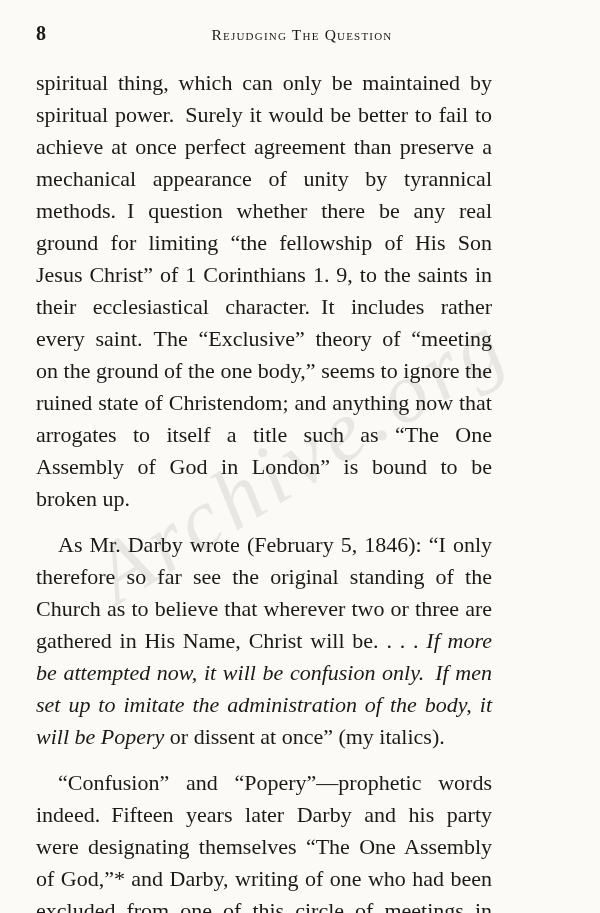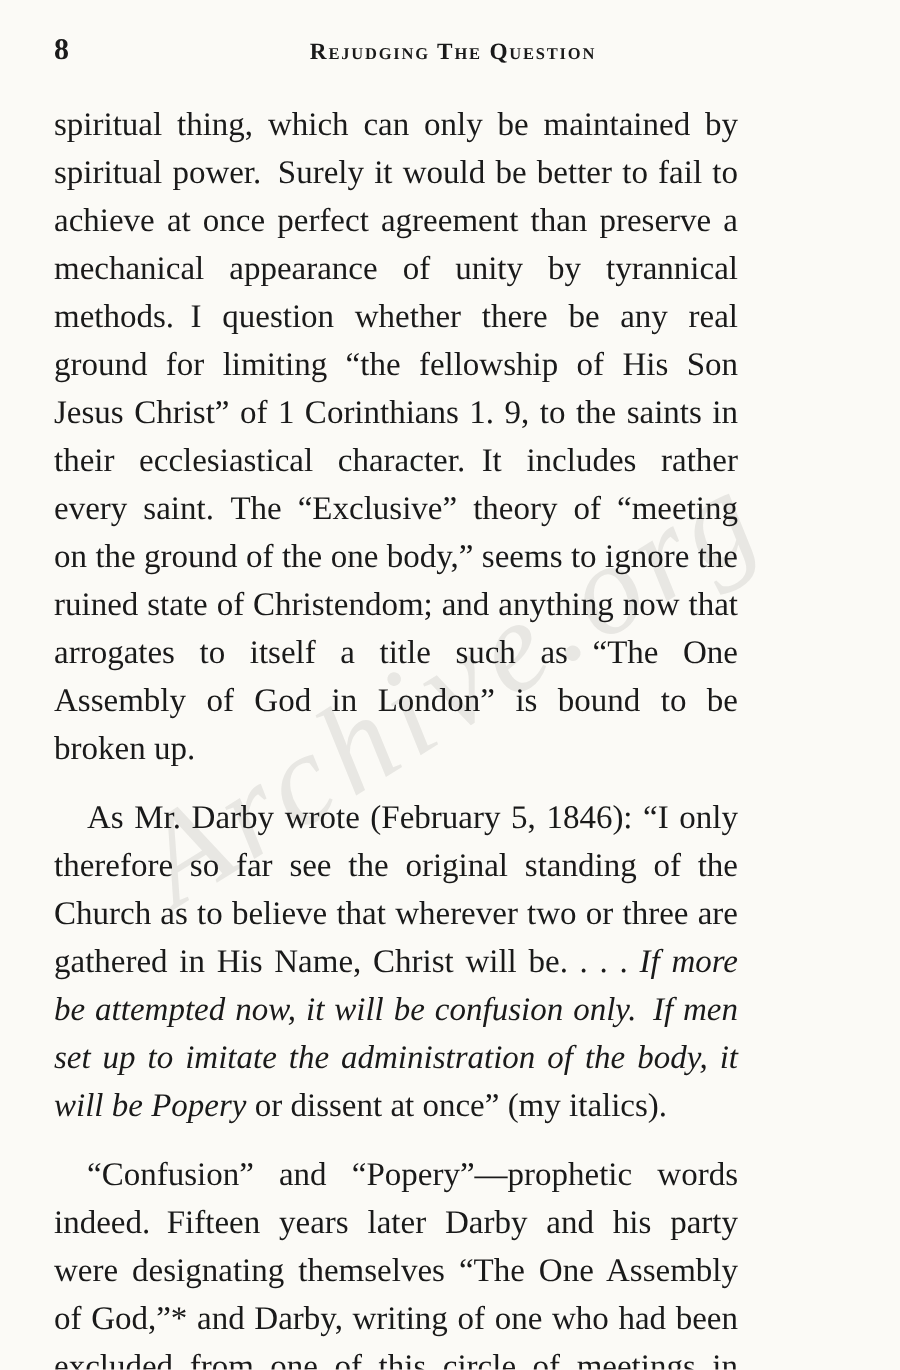--- a/index.html
+++ b/index.html
@@ -58,21 +58,20 @@
     font-family: "Liberation Serif", serif;
   }
   .running-head {
     flex: 1 1 auto;
     text-align: center;
     font-size: 15.5px;
     letter-spacing: 1.2px;
     font-variant: small-caps;
     text-transform: capitalize;
     padding-right: 34px;
-    font-weight: bold;
   }
   .body-col {
     position: relative;
     z-index: 10;
     padding: 22px 36px 0 36px;
     width: 528px;
     box-sizing: border-box;
   }
   p.para {
     margin: 0 0 0 0;

